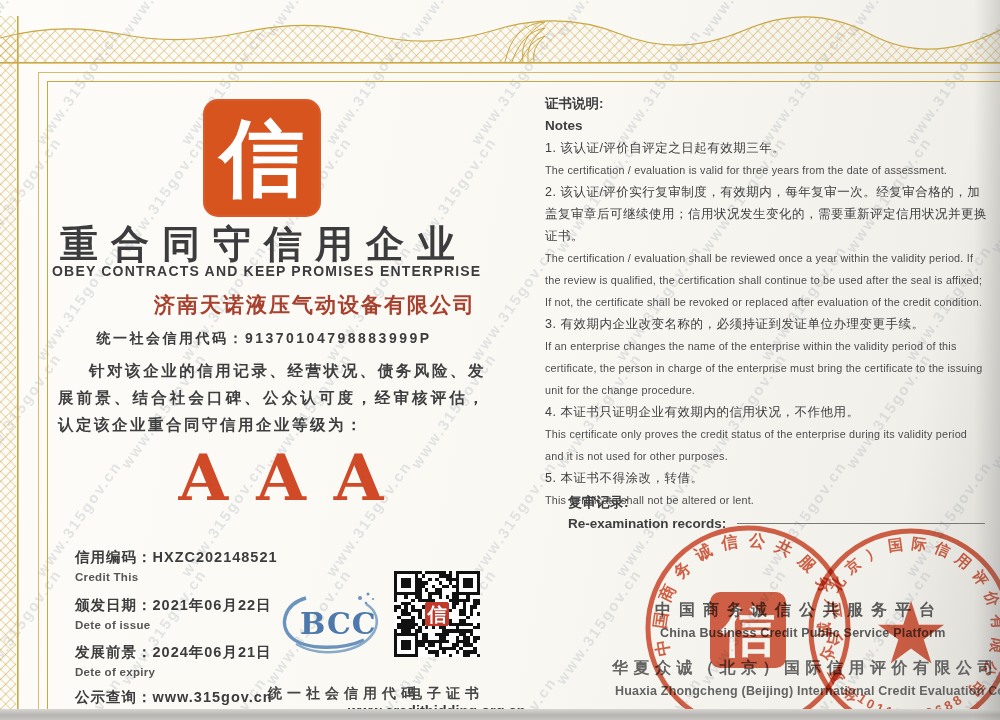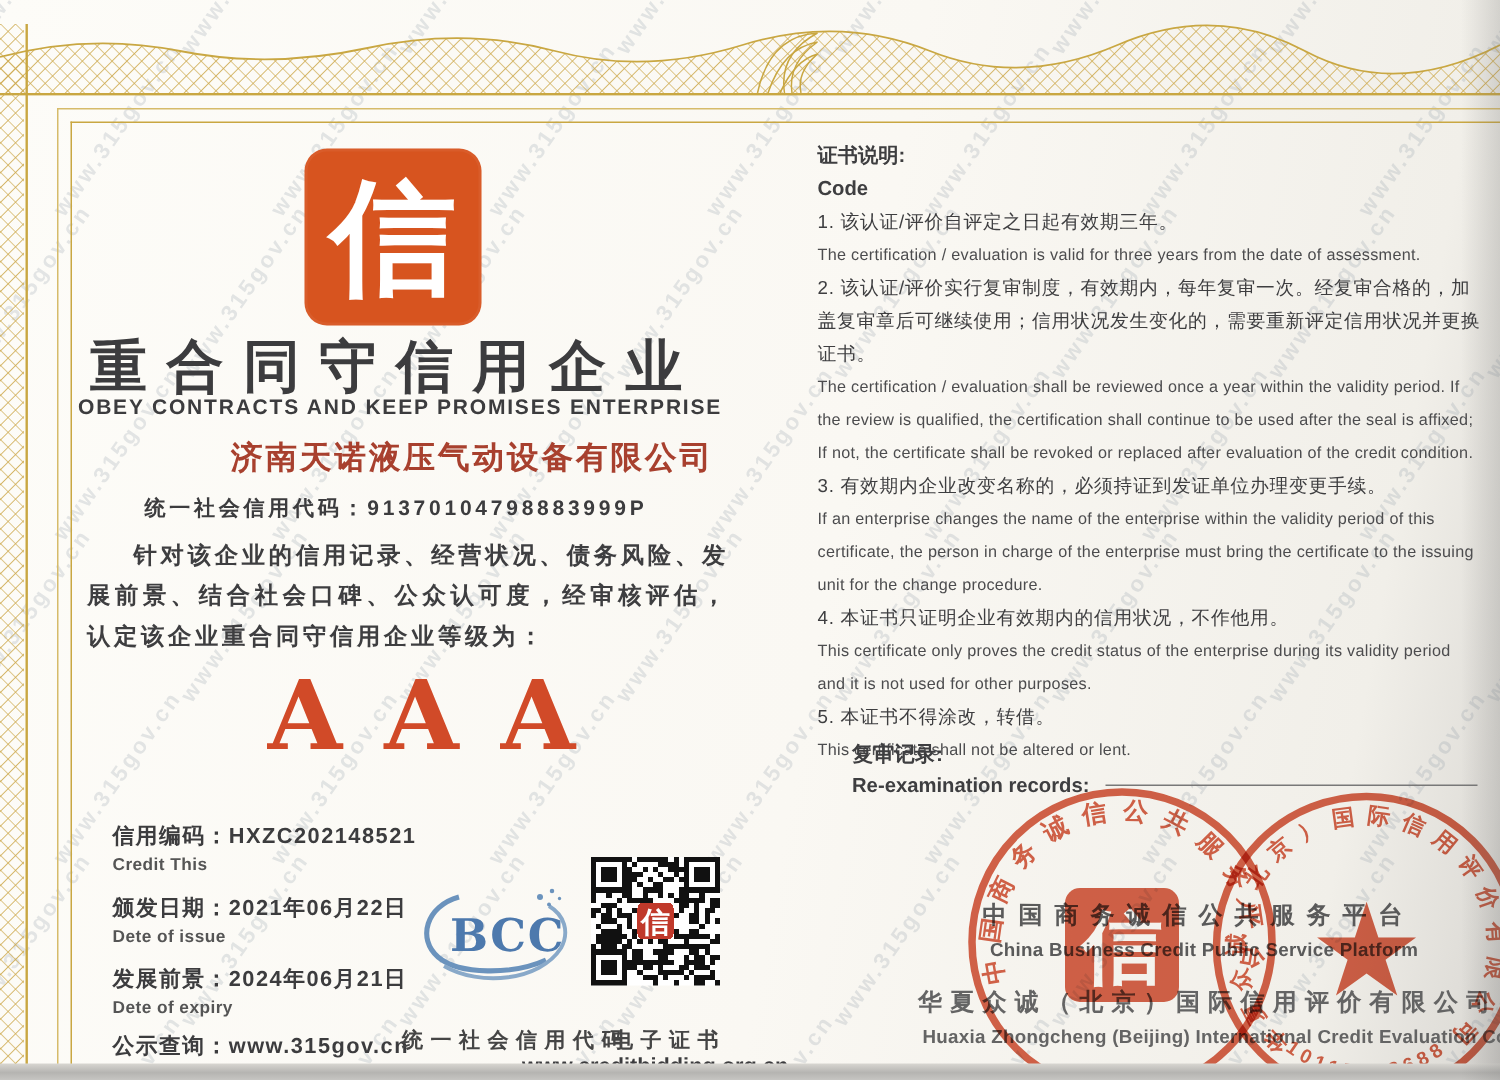--- a/index.html
+++ b/index.html
@@ -434,21 +434,21 @@
           <rect x="1" y="19" width="5" height="5" fill="#fff"></rect>
           <rect x="2" y="20" width="3" height="3" fill="#111"></rect>
         </g>
       <rect x="9" y="9" width="7" height="7" rx="1" fill="#c0392b"></rect>
       <text x="12.5" y="14.6" text-anchor="middle" font-size="5.6" font-weight="bold" fill="#fff">信</text>
     </svg></div>
   <div class="abs mark-label" style="left:408px;top:685px;">电子证书</div>
 
   <div class="abs notes-col">
     <div class="notes-head-zh">证书说明:</div>
-    <div class="notes-head-en">Code</div>
+    <div class="notes-head-en">Notes</div>
     <div>
         <div class="note-zh">1. 该认证/评价自评定之日起有效期三年。</div>
         <div class="note-en">The certification / evaluation is valid for three years from the date of assessment.</div>
         <div class="note-zh">2. 该认证/评价实行复审制度，有效期内，每年复审一次。经复审合格的，加盖复审章后可继续使用；信用状况发生变化的，需要重新评定信用状况并更换证书。</div>
         <div class="note-en">The certification / evaluation shall be reviewed once a year within the validity period. If the review is qualified, the certification shall continue to be used after the seal is affixed; If not, the certificate shall be revoked or replaced after evaluation of the credit condition.</div>
         <div class="note-zh">3. 有效期内企业改变名称的，必须持证到发证单位办理变更手续。</div>
         <div class="note-en">If an enterprise changes the name of the enterprise within the validity period of this certificate, the person in charge of the enterprise must bring the certificate to the issuing unit for the change procedure.</div>
         <div class="note-zh">4. 本证书只证明企业有效期内的信用状况，不作他用。</div>
         <div class="note-en">This certificate only proves the credit status of the enterprise during its validity period and it is not used for other purposes.</div>
         <div class="note-zh">5. 本证书不得涂改，转借。</div>

